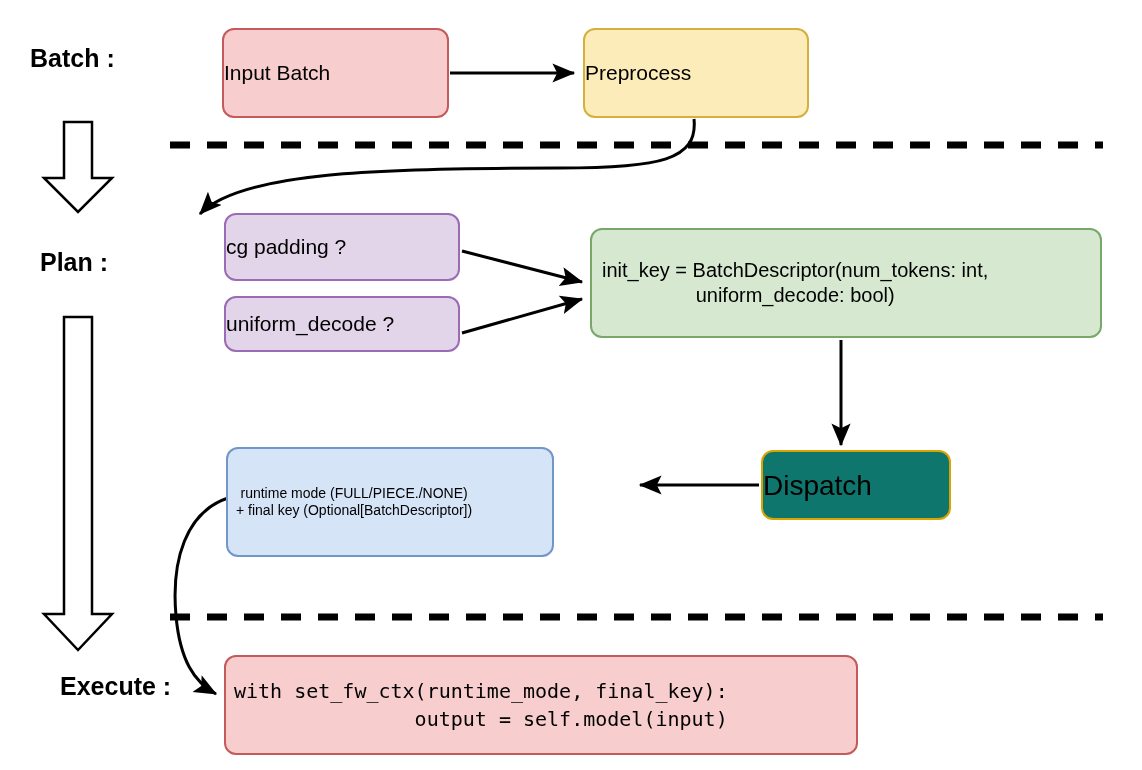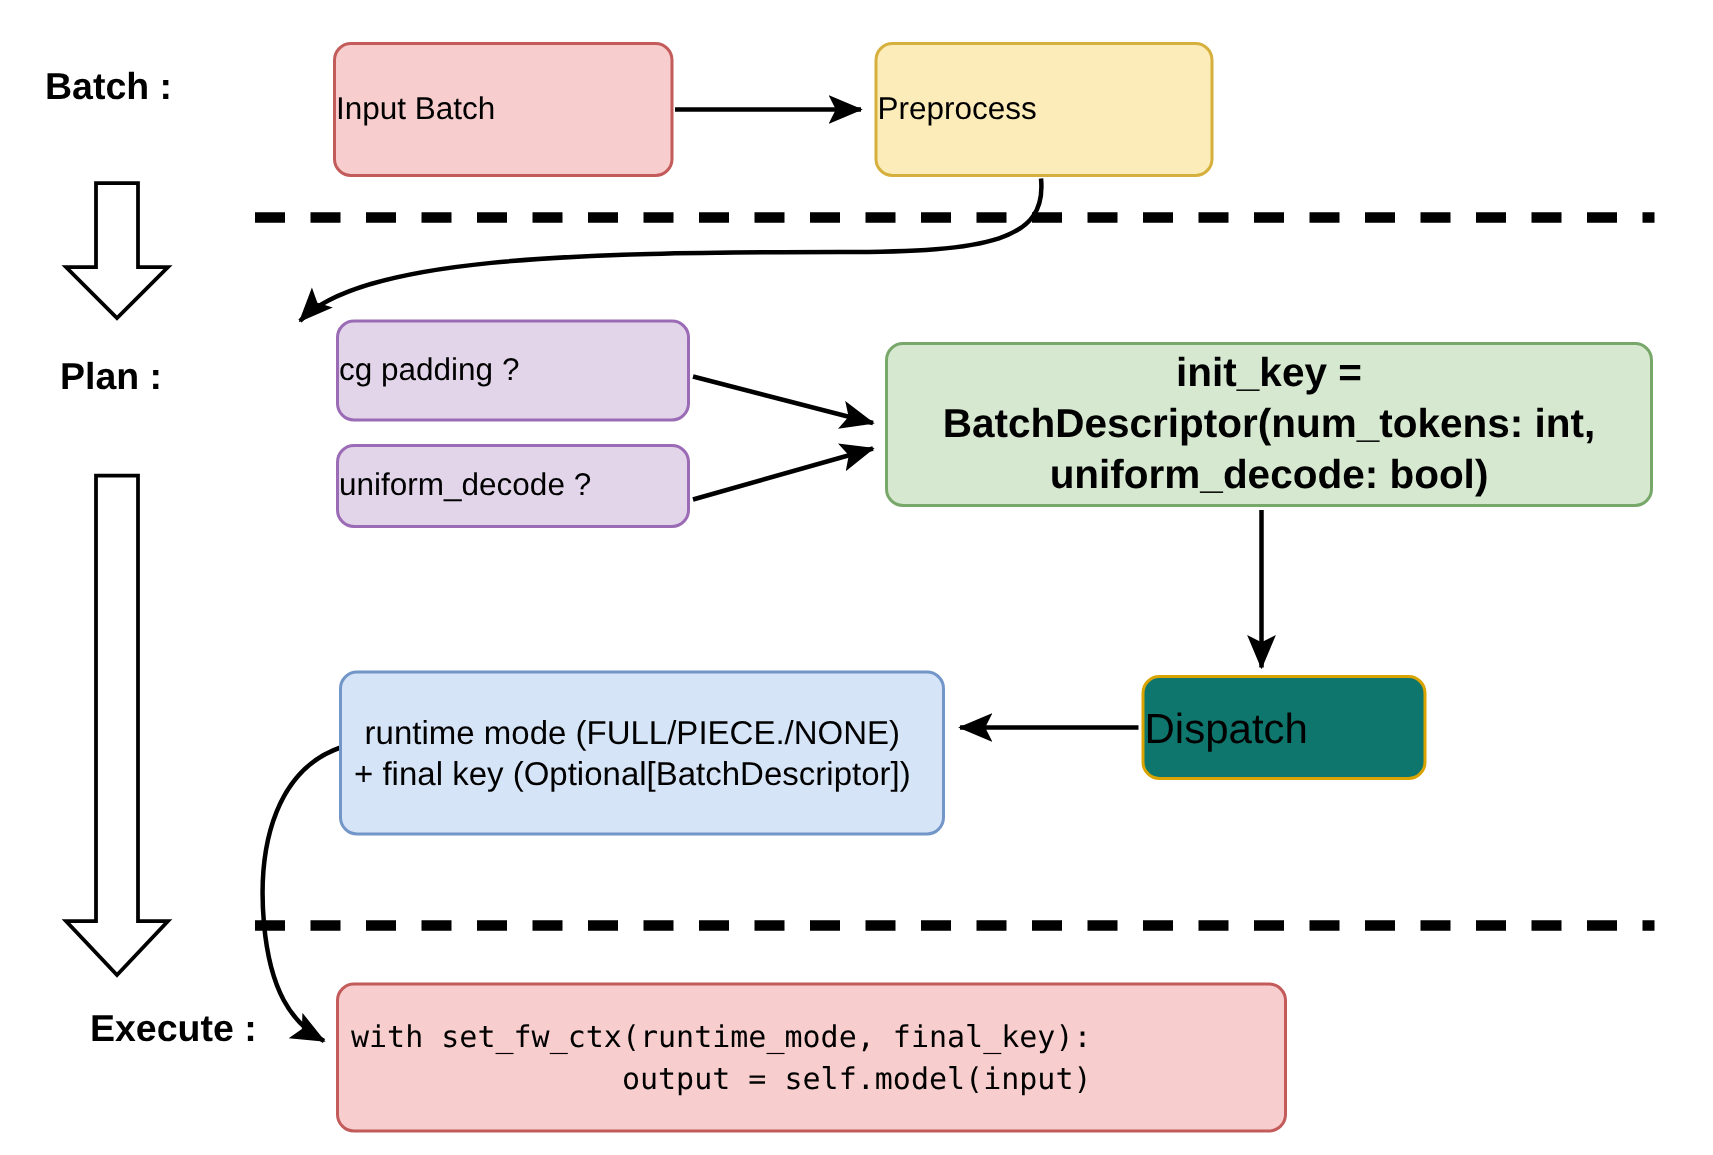--- a/index.html
+++ b/index.html
@@ -61,28 +61,27 @@
     font-size: 21px;
   }
   .n-uniform-decode {
     left: 224px; top: 296px; width: 236px; height: 56px;
     background: #e2d5ea; border-color: #9b6bb5;
     font-size: 21px;
   }
   .n-init-key {
     left: 590px; top: 228px; width: 512px; height: 110px;
     background: #d6e8d0; border-color: #77a86a;
-    font-size: 27px;
+    font-size: 20px;
     padding: 0 10px;
-    font-weight: bold;
   }
   .n-runtime-mode {
-    left: 226px; top: 447px; width: 404px; height: 110px;
+    left: 226px; top: 447px; width: 328px; height: 110px;
     background: #d6e4f7; border-color: #7296c8;
-    font-size: 22px;
+    font-size: 14px;
     padding: 0 8px;
   }
   .n-dispatcher-outer {
     left: 751px; top: 443px; width: 350px; height: 112px;
     background: #fce8d4; border-color: #d9a400;
     justify-content: flex-end;
     font-size: 22px;
     padding-right: 24px;
   }
   .n-dispatch-inner {
@@ -137,21 +136,21 @@
     <line x1="462" y1="333" x2="582" y2="299" stroke="#000000" stroke-width="3" marker-end="url(#arrowhead)"></line>
 
     <line x1="841" y1="340" x2="841" y2="445" stroke="#000000" stroke-width="3" marker-end="url(#arrowhead)"></line>
 
     <line x1="759" y1="485" x2="640" y2="485" stroke="#000000" stroke-width="3" marker-end="url(#arrowhead)"></line>
 
     <path d="M 228,498 C 186,512 171,560 176,616 C 180,660 194,682 216,694" fill="none" stroke="#000000" stroke-width="3" marker-end="url(#arrowhead)"></path>
   </svg>
 
   <div class="stage-label" style="left:30px; top:44px;">Batch :</div>
-  <div class="stage-label" style="left:40px; top:237px;">Plan :</div>
+  <div class="stage-label" style="left:40px; top:248px;">Plan :</div>
   <div class="stage-label" style="left:12px; top:672px;margin-left:48px;">Execute :</div>
 
   <div class="node n-input-batch">
     <span class="node-text">Input Batch</span>
   </div>
 
   <div class="node n-preprocess">
     <span class="node-text">Preprocess</span>
   </div>
 

